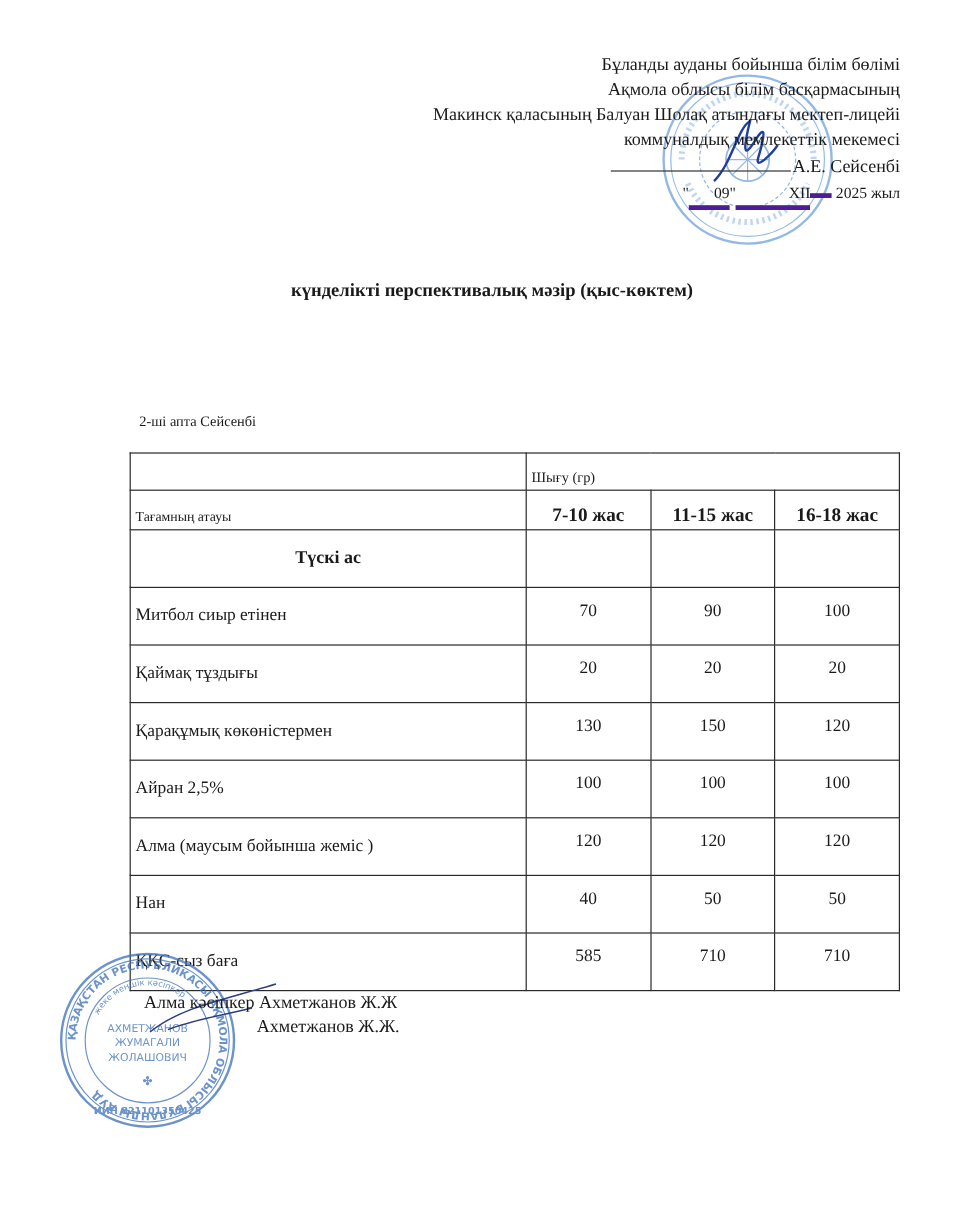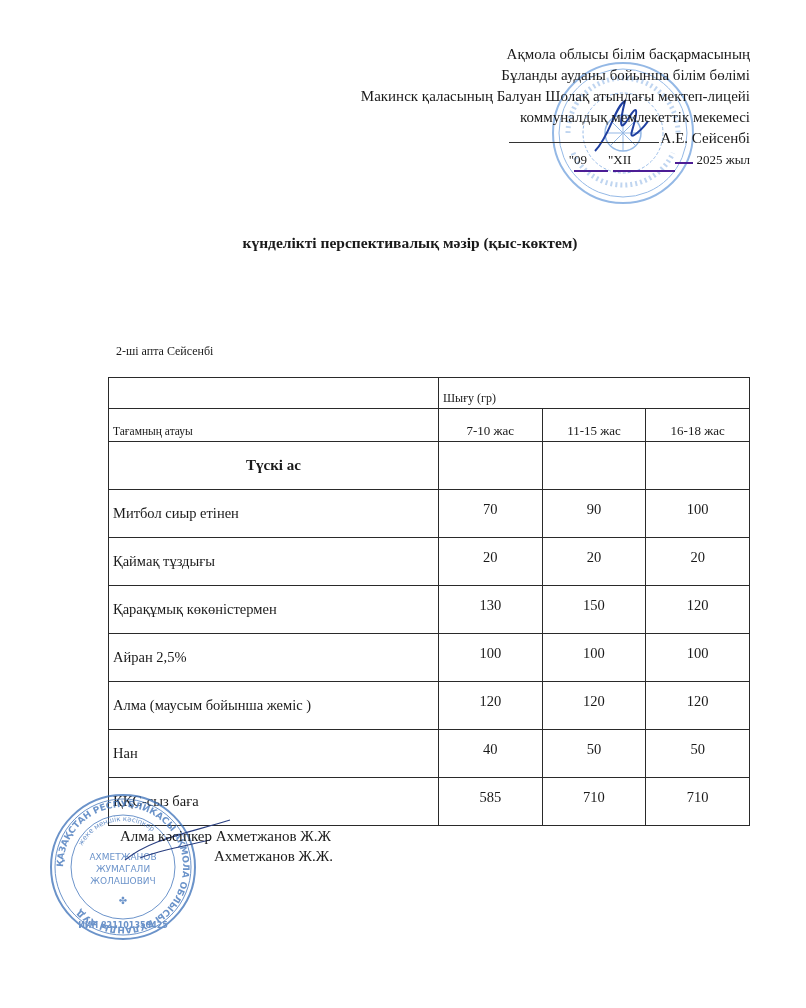--- a/index.html
+++ b/index.html
@@ -7,35 +7,35 @@
       width: 806px; height: 1008px; background: #ffffff; position: relative; overflow: hidden;
       font-family: "Liberation Serif", "DejaVu Serif", serif; color: #1a1a1a;
     }
     .approval {
       position: absolute; right: 56px; top: 44px; text-align: right;
       font-size: 15px; line-height: 21px;
     }
     .approval .line { display: block; white-space: nowrap; }
     .sig-line { display: inline-block; width: 150px; border-bottom: 1px solid #333; margin-right: 2px; vertical-align: baseline; height: 14px; }
     .date-line { font-size: 13px; }
-    .u { display: inline-block; border-bottom: 2px solid #4c1d95; text-align: left; }
+    .u { display: inline-block; border-bottom: 4px solid #4c1d95; text-align: right; }
     .title {
       position: absolute; left: 60px; width: 700px; top: 232px; text-align: center;
       font-weight: bold; font-size: 15.5px; line-height: 21px;
     }
     .subtitle { position: absolute; left: 116px; top: 344px; font-weight: normal; font-size: 12px; text-align: right; }
     table.menu {
       position: absolute; left: 108px; top: 377px; width: 642px; border-collapse: collapse;
       font-size: 14.5px;
     }
     table.menu td { border: 1.5px solid #2a2a2a; padding: 0 4px; height: 28px; }
     table.menu td.name { width: 322px; }
     table.menu td.num { width: 95px; text-align: center; vertical-align: bottom; padding-bottom: 19px; }
     .hdr-small { font-size: 11.5px; vertical-align: bottom; padding-bottom: 4px !important; margin-top: 30px; }
-    .hdr-age { font-weight: normal; font-size: 13px; text-align: center; vertical-align: bottom; padding-bottom: 2px !important; }
+    .hdr-age { font-weight: bold; font-size: 16px; text-align: center; vertical-align: bottom; padding-bottom: 2px !important; }
     .hdr-output { font-size: 12px; vertical-align: bottom; padding-bottom: 2px !important; }
     .section { font-weight: bold; font-size: 15px; text-align: center; }
     .supplier {
       position: absolute; left: 120px; top: 826px; font-size: 15px; line-height: 20px;
     }
     .supplier .l2 { padding-left: 94px; }
     .stamp-top { position: absolute; left: 548px; top: 58px; opacity: 0.55; }
     .stamp-bottom { position: absolute; left: 48px; top: 792px; opacity: 0.75; }
     .sig-scribble { position: absolute; left: 590px; top: 96px; }
     .sig-scribble2 { position: absolute; left: 120px; top: 810px; }
@@ -56,22 +56,22 @@
   </g>
   <path d="M 20 75 A 55 55 0 0 1 130 75" fill="none" stroke="#3d7fd1" stroke-width="5" stroke-dasharray="2 3" opacity="0.6"></path>
   <path d="M 25 95 A 55 55 0 0 0 125 95" fill="none" stroke="#3d7fd1" stroke-width="5" stroke-dasharray="2 3" opacity="0.6"></path>
 </svg>
 
 <svg class="sig-scribble" width="60" height="60" viewBox="0 0 60 60">
   <path d="M5 55 C 20 40, 25 10, 35 5 C 30 25, 28 40, 40 20 C 45 12, 50 8, 42 35 C 38 48, 55 30, 58 25" fill="none" stroke="#1f3fa0" stroke-width="2"></path>
 </svg>
 
 <div class="approval">
+  <span class="line">Бұланды ауданы бойынша білім бөлімі</span>
   <span class="line">Ақмола облысы білім басқармасының</span>
-  <span class="line">Бұланды ауданы бойынша білім бөлімі</span>
   <span class="line">Макинск қаласының Балуан Шолақ атындағы мектеп-лицейі</span>
   <span class="line">коммуналдық мемлекеттік мекемесі</span>
   <span class="line">
     <span class="sig-line"></span><span>А.Е. Сейсенбі</span>
   </span>
   <span class="line date-line">"<span class="u" style="width:34px">09</span>"<span class="u" style="width:62px">XII</span><span class="u" style="width:18px"></span> <span>2025 жыл</span></span>
 </div>
 
 <div class="title">
   <div>күнделікті перспективалық мәзір (қыс-көктем)</div>

